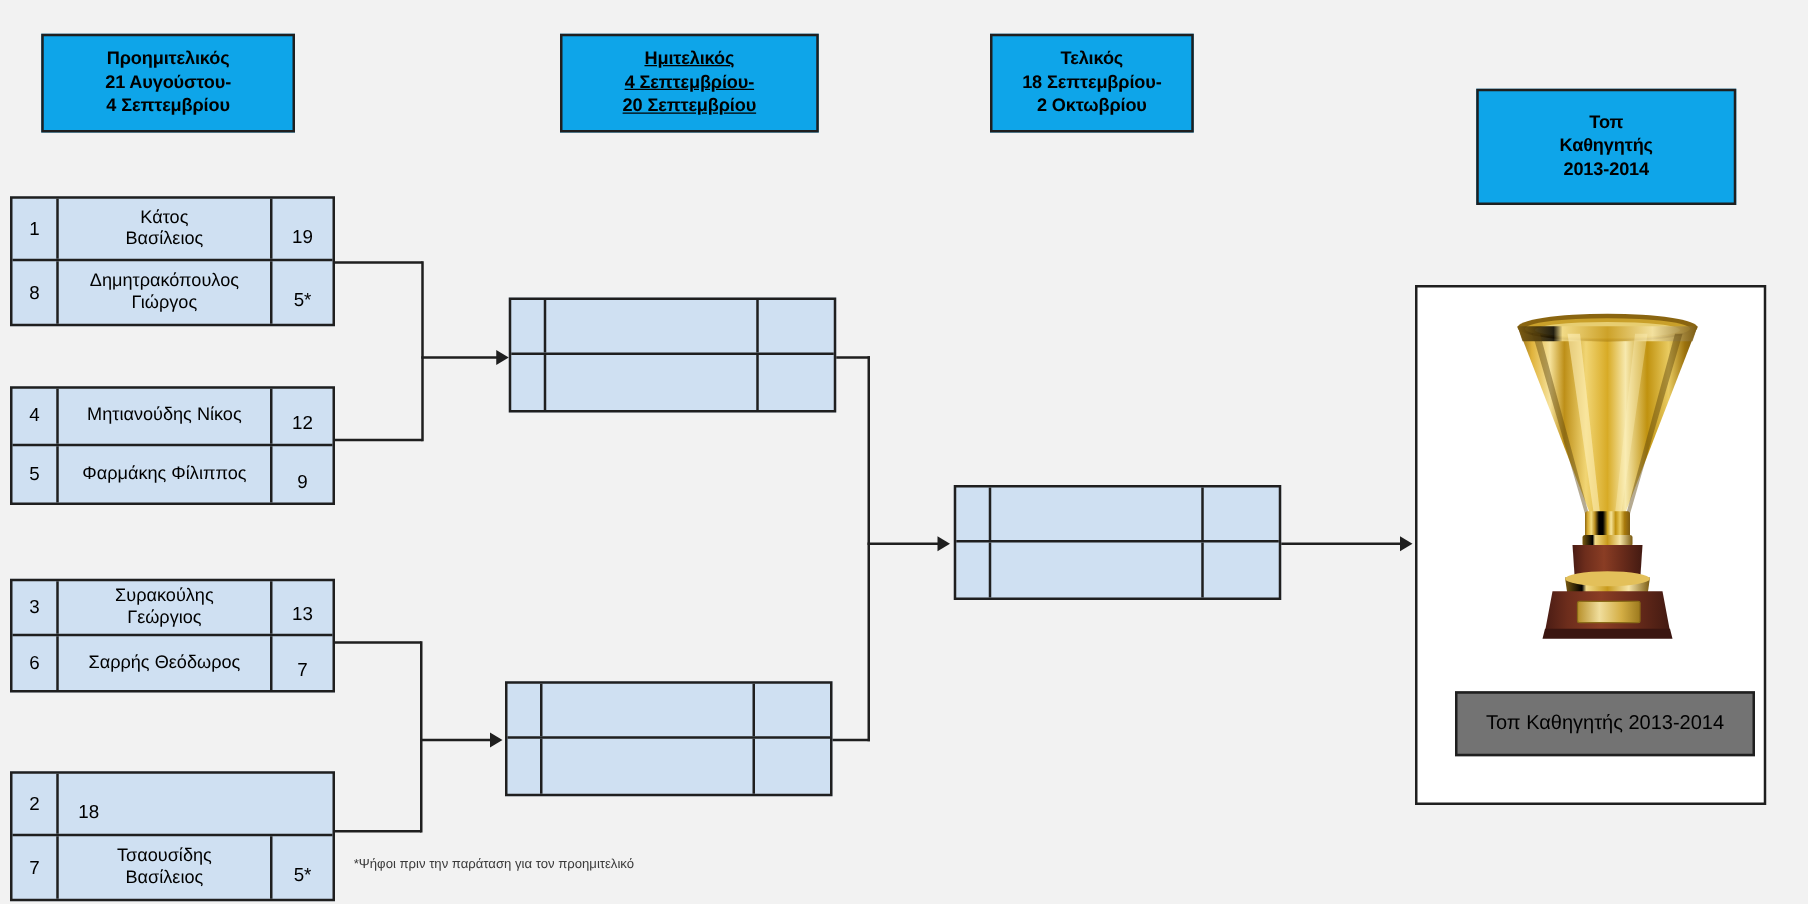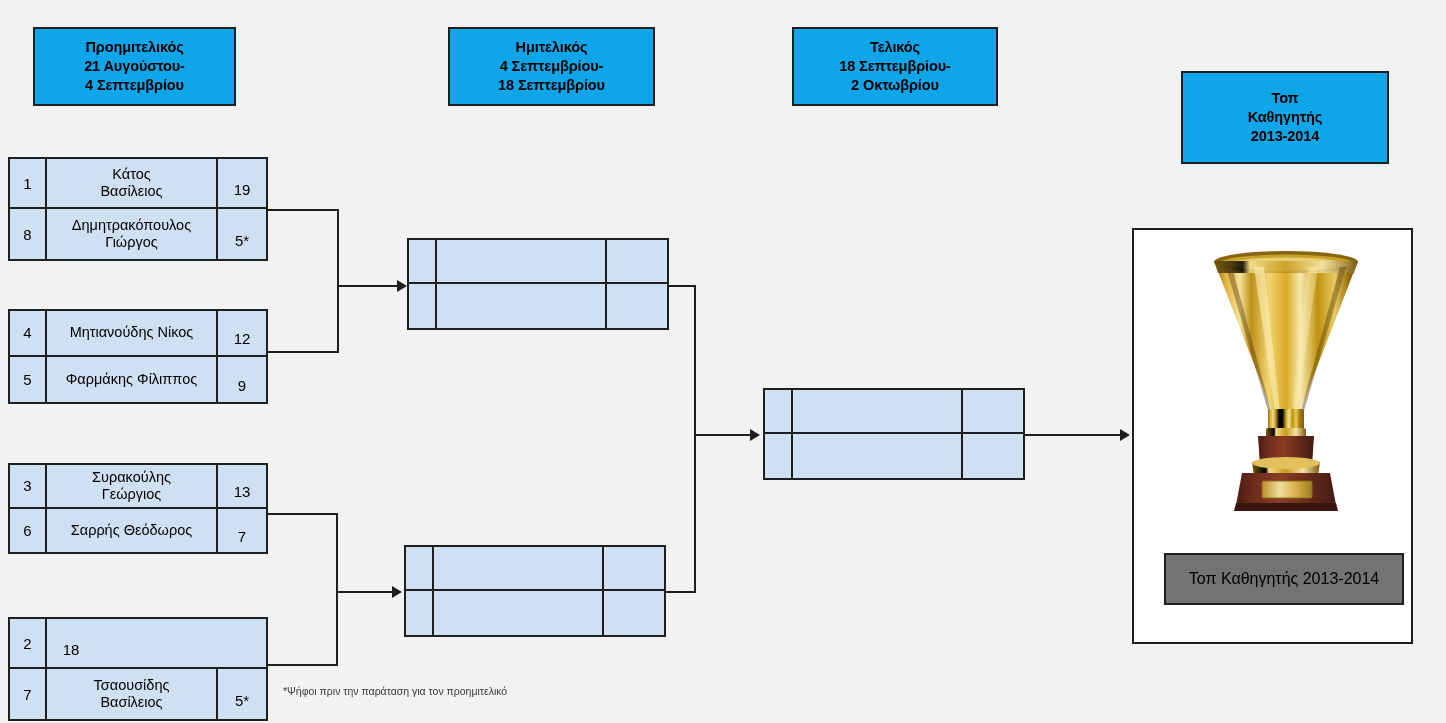--- a/index.html
+++ b/index.html
@@ -155,27 +155,27 @@
 <body>
 
 <div id="stage">
 
   <div class="round-header" style="left:33px; top:27px; width:203px; height:79px;">
     <span>Προημιτελικός</span>
     <span>21 Αυγούστου-</span>
     <span>4 Σεπτεμβρίου</span>
   </div>
 
-  <div class="round-header" style="left:448px; top:27px; width:207px; height:79px;">
+  <div class="round-header" style="left:448px; top:27px; width:207px; height:79px;text-decoration:underline;">
     <span>Ημιτελικός</span>
     <span>4 Σεπτεμβρίου-</span>
-    <span>18 Σεπτεμβρίου</span>
-  </div>
-
-  <div class="round-header" style="left:792px; top:27px; width:206px; height:79px;">
+    <span>20 Σεπτεμβρίου</span>
+  </div>
+
+  <div class="round-header" style="left:792px; top:27px; width:163px; height:79px;">
     <span>Τελικός</span>
     <span>18 Σεπτεμβρίου-</span>
     <span>2 Οκτωβρίου</span>
   </div>
 
   <div class="round-header" style="left:1181px; top:27px; width:208px; height:93px;margin-top:44px;">
     <span>Τοπ</span>
     <span>Καθηγητής</span>
     <span>2013-2014</span>
   </div>

